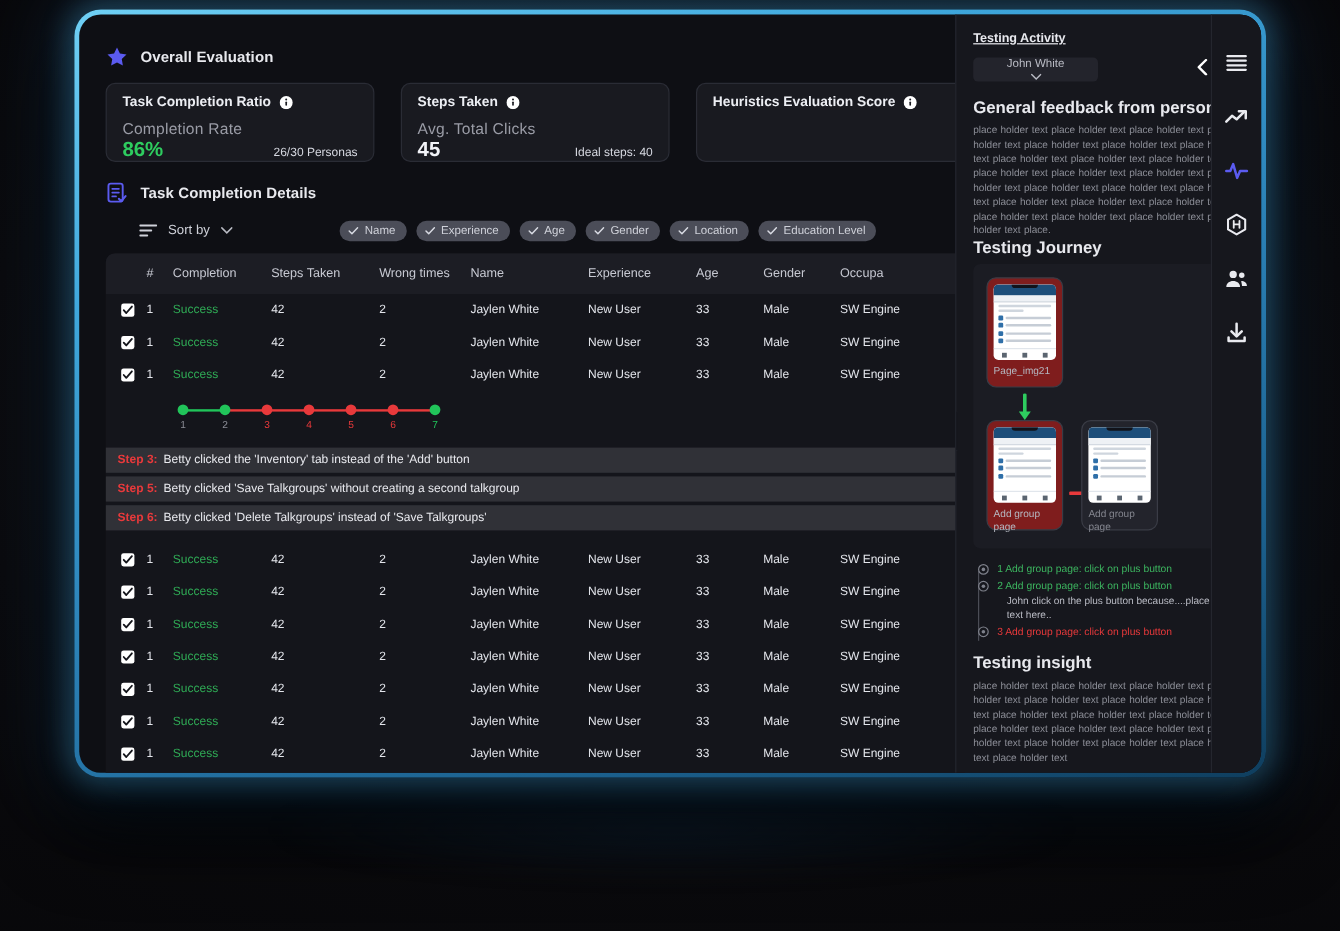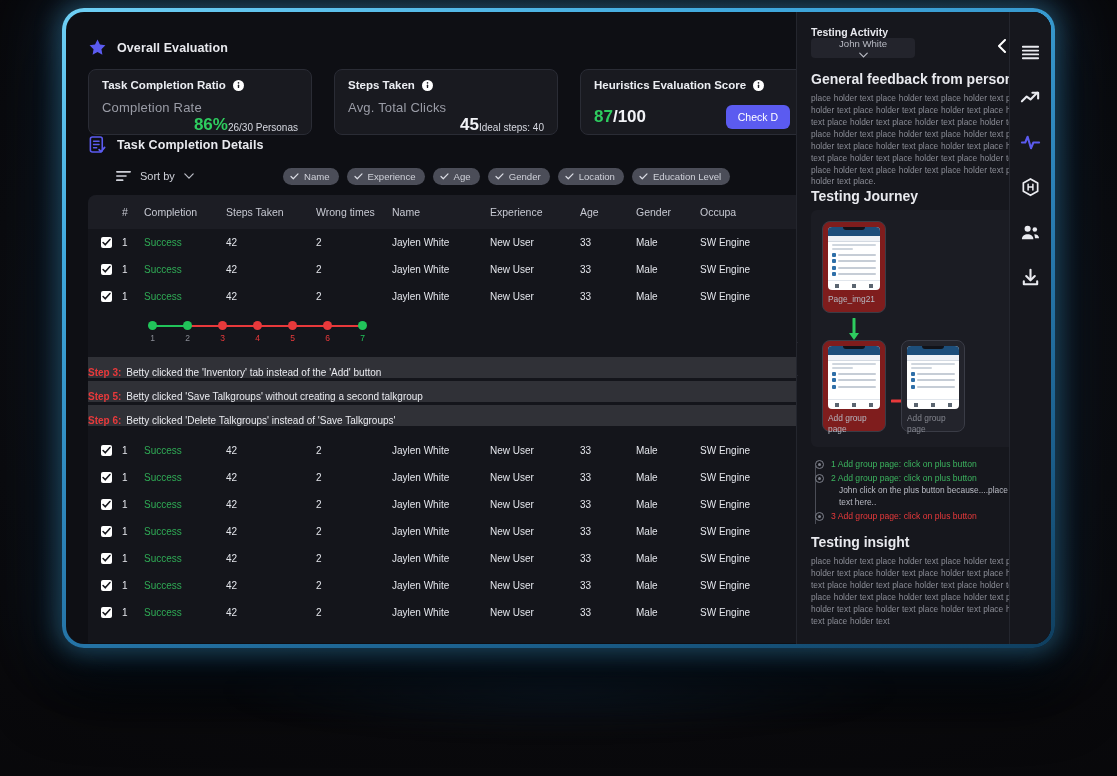--- a/index.html
+++ b/index.html
@@ -65,21 +65,21 @@
     width: 228px; height: 66px;
     background: #191a20;
     border: 1px solid #2a2c35;
     border-radius: 8px;
     padding: 9px 13px 0 13px;
     position: relative;
   }
   .kpi-title { display:flex; align-items:center; gap:7px; font-size: 11.5px; font-weight: 700; color: #eceef3; }
   .info-icon { width: 11px; height: 11px; display:block; }
   .kpi-sub { font-size: 13px; color: #9a9ca6; margin-top: 9px; letter-spacing: .2px; }
-  .kpi-bottom { display: flex; align-items: flex-end; justify-content: flex-end; margin-top: 0px; }
+  .kpi-bottom { display: flex; align-items: flex-end; justify-content: space-between; margin-top: 0px; }
   .kpi-value { font-size: 17px; font-weight: 700; color: #2ecc5f; line-height: 1.15; }
   .kpi-value.white { color: #f2f3f7; }
   .kpi-value .den { color: #f2f3f7; }
   .kpi-note { font-size: 10px; color: #d6d8e0; padding-bottom: 2px; }
 
   #kpi-card-heuristics .kpi-row2 {
     display:flex; align-items:center; justify-content: space-between; margin-top: 14px;
   }
   .check-btn {
     background: #5b5bf0; color: #ffffff;
@@ -146,21 +146,22 @@
   .tl-track { position: relative; height: 11px; }
   .tl-seg { position: absolute; height: 2px; top: 4.5px; }
   .tl-dot { position: absolute; width: 9px; height: 9px; border-radius: 50%; top: 1px; }
   .tl-labels { position: relative; height: 14px; margin-top: 2px; }
   .tl-lab { position: absolute; font-size: 8.5px; transform: translateX(-50%); }
 
   .step-row {
     background: #303137;
     margin-bottom: 3px;
     height: 21px;
-    display: flex; align-items: flex-end;
+    display: flex; align-items: center;
+    padding-left: 10px;
     font-size: 10px; color: #e9eaef;
     width: 716px;
   }
   .step-row .lbl { color: #e8393b; font-weight: 700; margin-right: 5px; white-space: nowrap; }
   .step-row .txt { white-space: nowrap; overflow: hidden; }
 
   
   #right-panel {
     position: absolute;
     right: 0; top: 0;
@@ -174,21 +175,21 @@
     position: absolute;
     left: -12px; top: 330px;
     width: 13px; height: 34px;
     background: #16171d;
     border: 1px solid #24262e; border-right: none;
     border-radius: 4px 0 0 4px;
     display: flex; align-items: center; justify-content: center;
     cursor: pointer;
   }
 
-  .panel-title { font-size: 10.5px; font-weight: 700; color: #e8e9ee; margin-bottom: 0; }
+  .panel-title { font-size: 10.5px; font-weight: 700; color: #e8e9ee; margin-bottom: 10px; text-decoration: underline; }
   #persona-row { display: flex; align-items: center; margin-bottom: 13px; }
   #persona-select {
     width: 104px; height: 20px;
     background: #23242c; border: none; border-radius: 4px;
     color: #b9bbc4; font-size: 9.6px;
     padding: 0 8px;
     display: flex; align-items: center; justify-content: space-between;
     cursor: pointer;
     flex-direction: column;
   }
@@ -338,29 +339,25 @@
         <div class="kpi-title">
           <span>Heuristics Evaluation Score</span>
           <span>
             <svg class="info-icon" viewBox="0 0 16 16">
                   <circle cx="8" cy="8" r="8" fill="#ffffff"></circle>
                   <rect x="7" y="6.6" width="2" height="5.2" rx="1" fill="#191a20"></rect>
                   <circle cx="8" cy="4.2" r="1.2" fill="#191a20"></circle>
                 </svg>
           </span>
         </div>
-        <div class="kpi-row2">
-          <div class="kpi-value"><span>87</span><span class="den">/100</span></div>
-          <button class="check-btn">Check D</button>
-        </div>
       </div>
 
     </div>
 
-    <div class="section-head" style="margin-top:0;margin-bottom:10px;">
+    <div class="section-head" style="margin-top:16px;margin-bottom:10px;">
       <span>
         <svg class="doc-icon" viewBox="0 0 24 24">
               <rect x="3" y="2.5" width="15" height="19" rx="2.5" fill="none" stroke="#5b5bf0" stroke-width="2"></rect>
               <path d="M7 8h7M7 12h7M7 16h4" stroke="#5b5bf0" stroke-width="1.8" stroke-linecap="round"></path>
               <path d="M14 18.5l2.4 2.6 4.6-5.4" fill="none" stroke="#5b5bf0" stroke-width="2.2" stroke-linecap="round" stroke-linejoin="round"></path>
             </svg>
       </span>
       <span class="title">Task Completion Details</span>
     </div>
 

